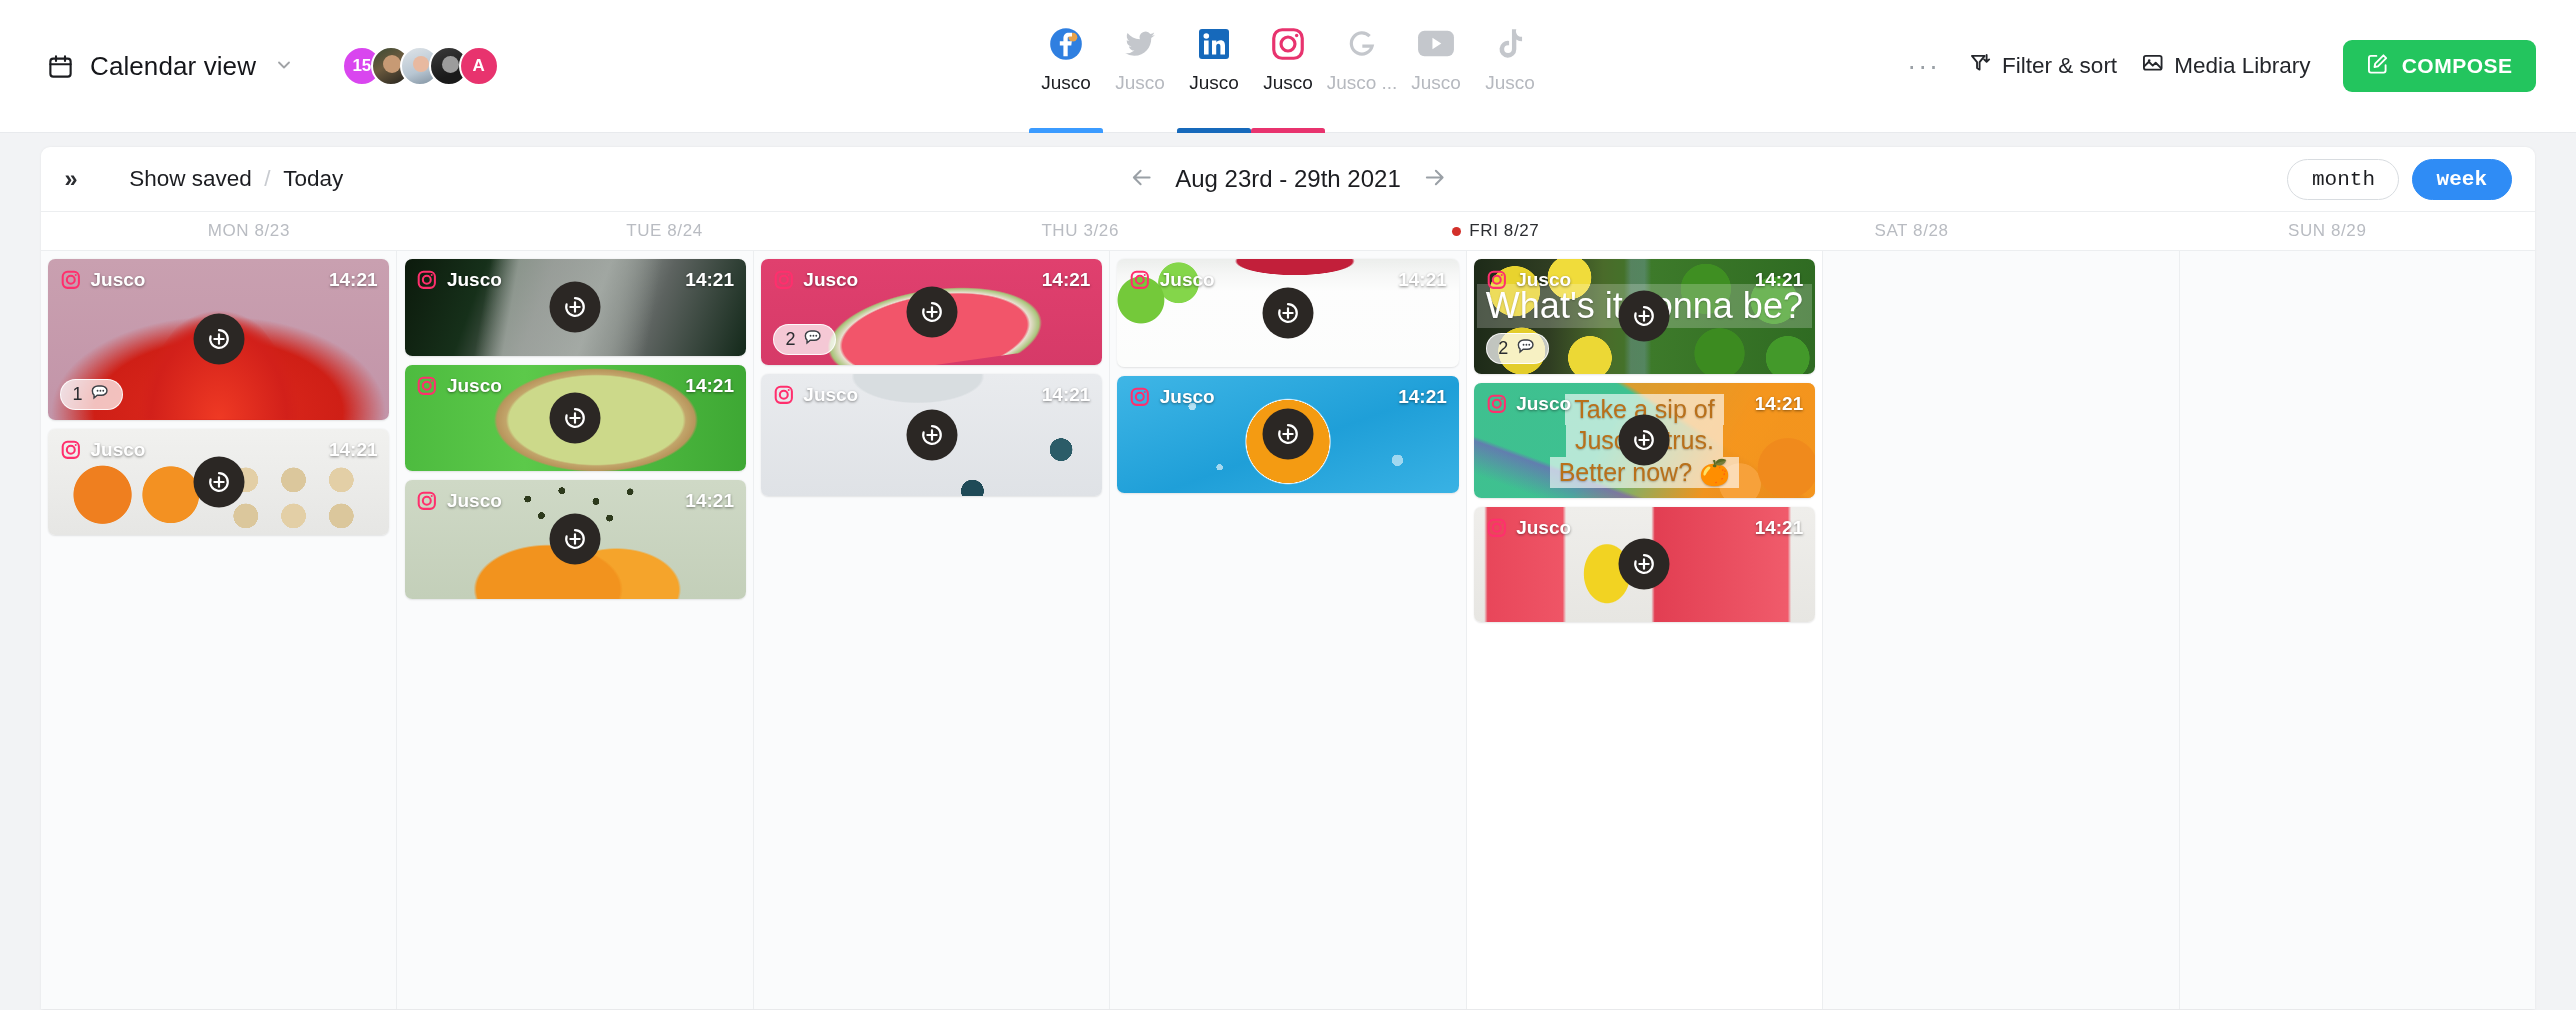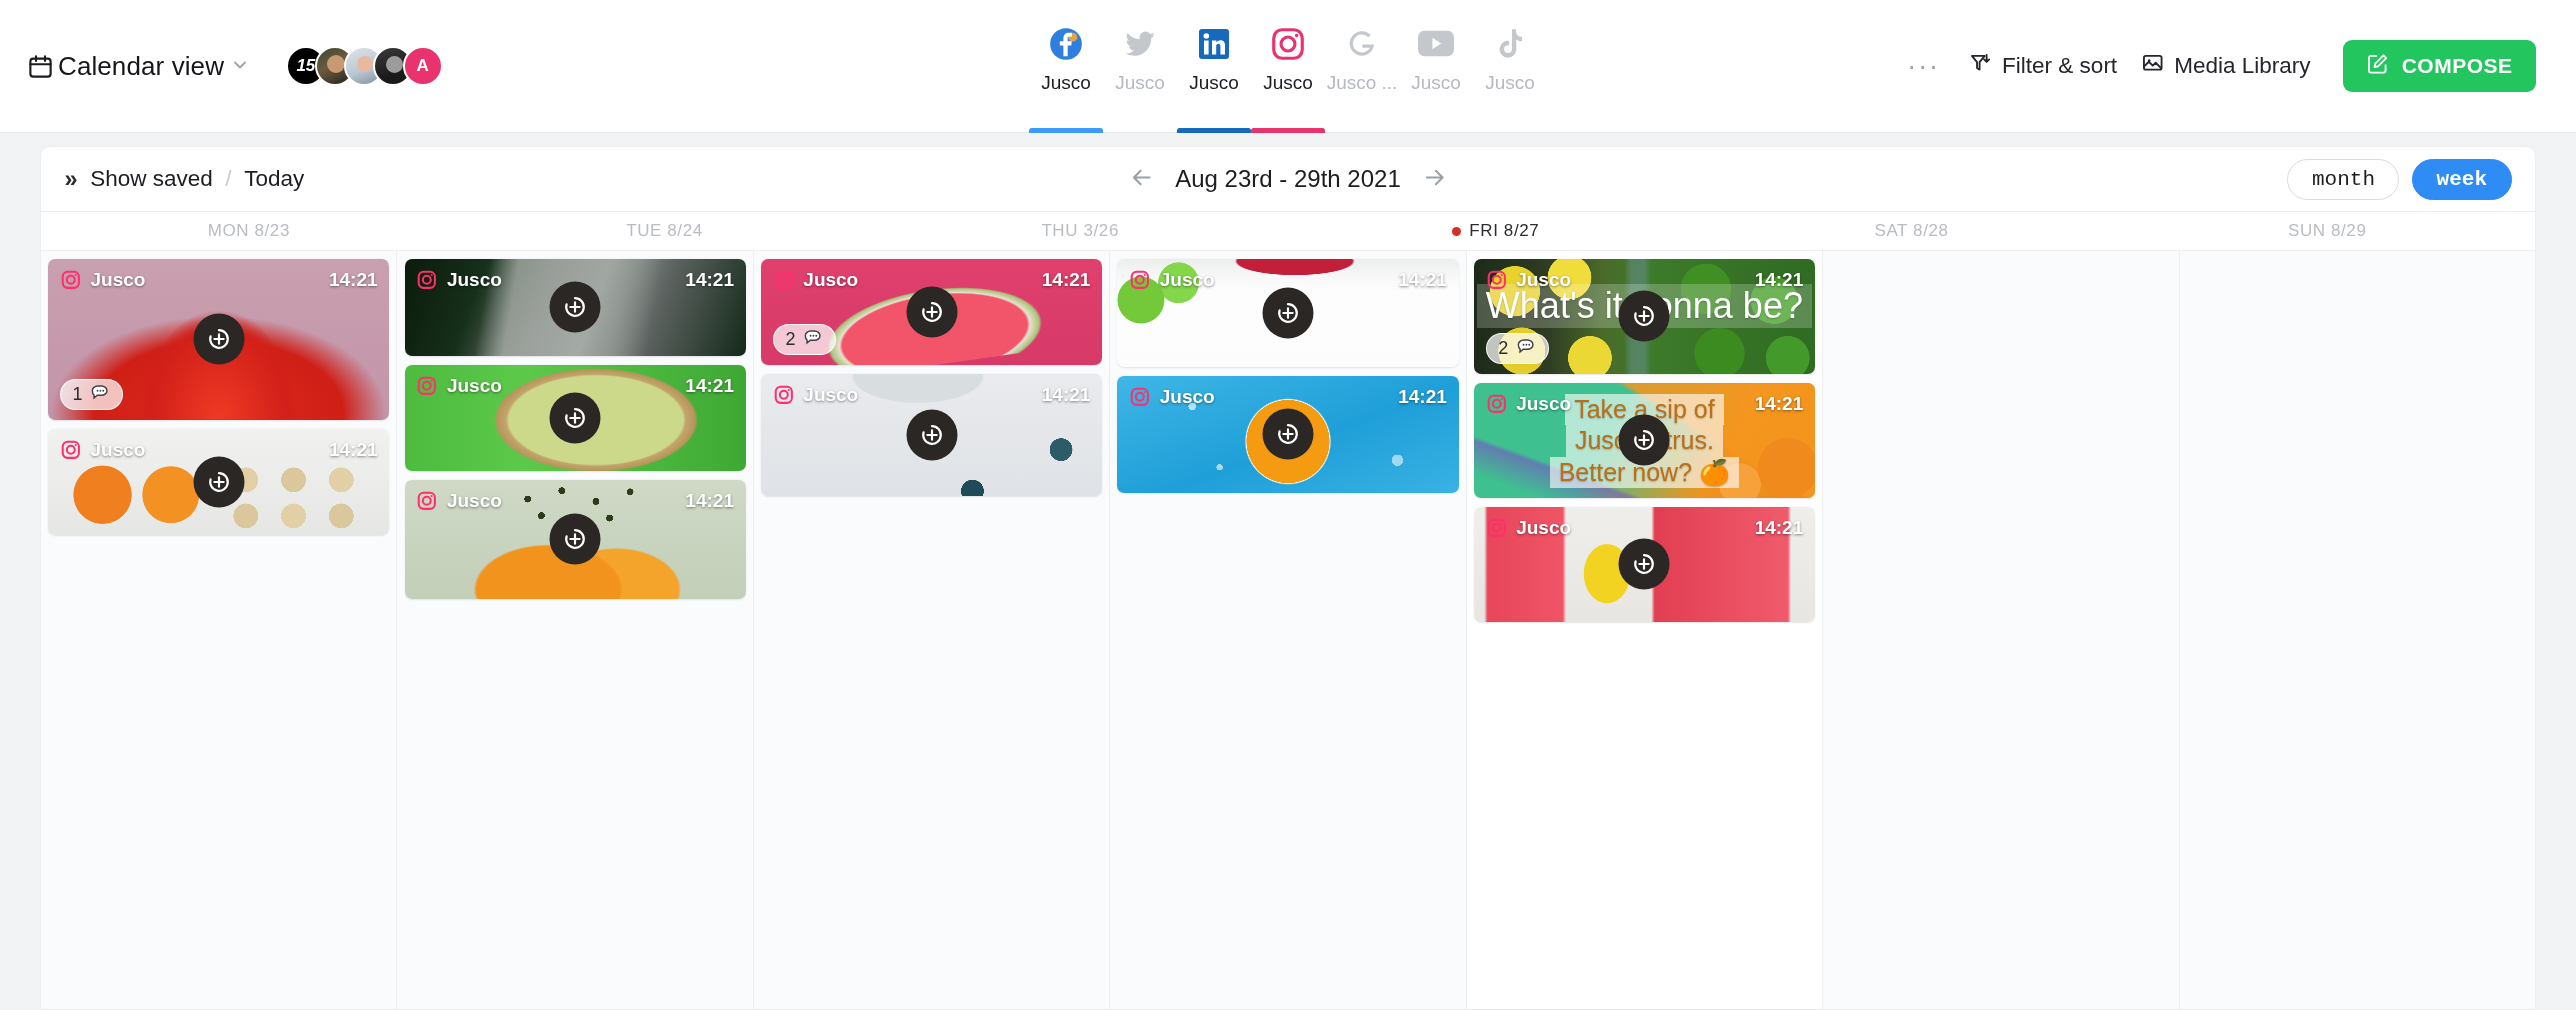--- a/index.html
+++ b/index.html
@@ -15,42 +15,42 @@
     height: 133px;
     background: #ffffff;
     display: flex;
     align-items: center;
     position: relative;
     border-bottom: 0.9px solid #e8eaed;
   }
 
   .topbar-left {
     display: flex; align-items: center;
-    padding-left: 27px;
-    gap: 4px;
+    padding-left: 47px;
+    gap: 16px;
     flex: 0 0 auto;
   }
   .cal-icon { width: 27px; height: 27px; display:block; }
   .view-label {
     font-size: 26px; color: #15161a; font-weight: 400;
     letter-spacing: 0.1px; white-space: nowrap;
   }
   .chev-down { width: 20px; height: 20px; margin-left: 1.8px; opacity:.55;}
 
   .avatars { display:flex; align-items:center; margin-left: 32px; }
   .av {
     width: 40px; height: 40px; border-radius: 50%;
     border: 2.7px solid #fff; margin-left: -10.8px;
     display:flex; align-items:center; justify-content:center;
     font-size: 17px; font-weight: 700; color:#fff;
     overflow:hidden; position:relative;
     background:#8aa0b5;
   }
   .av:first-child { margin-left: 0; }
-  .av.count { background:#000000; z-index:1;font-style:italic;}
+  .av.count { background:#d946ef; z-index:1;}
   .av.p1 { background: linear-gradient(150deg,#3a4a33 0%,#6b5a3e 45%,#21201c 100%); z-index:2;}
   .av.p1::after{content:"";position:absolute;width:18px;height:18px;border-radius:50%;background:#c79a74;top:7.2px;left:10px;}
   .av.p2 { background: linear-gradient(160deg,#dfe4e8 0%,#b8c6d2 60%,#7e8f9e 100%); z-index:3;}
   .av.p2::after{content:"";position:absolute;width:16px;height:16px;border-radius:50%;background:#e8b9a0;top:8px;left:10.8px;}
   .av.p3 { background: linear-gradient(160deg,#3b3b3b 0%,#1a1a1a 70%); z-index:4;}
   .av.p3::after{content:"";position:absolute;width:17px;height:17px;border-radius:50%;background:#9c9c9c;top:8px;left:10.8px;}
   .av.initial { background:#e8336e; z-index:5; }
 
   
   .networks {
@@ -101,21 +101,21 @@
     overflow:hidden;
   }
 
   .subbar {
     height: 65px; display:flex; align-items:center;
     position:relative; padding: 0 23.5px;
     border-bottom:0.9px solid #eceef0;
   }
   .sub-left { display:flex; align-items:center; gap:12.6px; font-size:22.5px;}
   .chev-dbl { color:#2b2d31; font-size:23.5px; font-weight:700; cursor:pointer; }
-  .show-saved { color:#1c1d21; cursor:pointer; }
+  .show-saved { color:#1c1d21; cursor:pointer;margin-left:39px; }
   .slash { color:#c8cbd0; }
   .today { color:#1c1d21; cursor:pointer; }
 
   .daterange {
     position:absolute; left:50%; transform:translateX(-50%);
     display:flex; align-items:center; gap:20px;
   }
   .arrow { width:27px;height:27px; cursor:pointer;}
   .dr-text { font-size:24px; color:#1c1d21; white-space:nowrap;}
 

